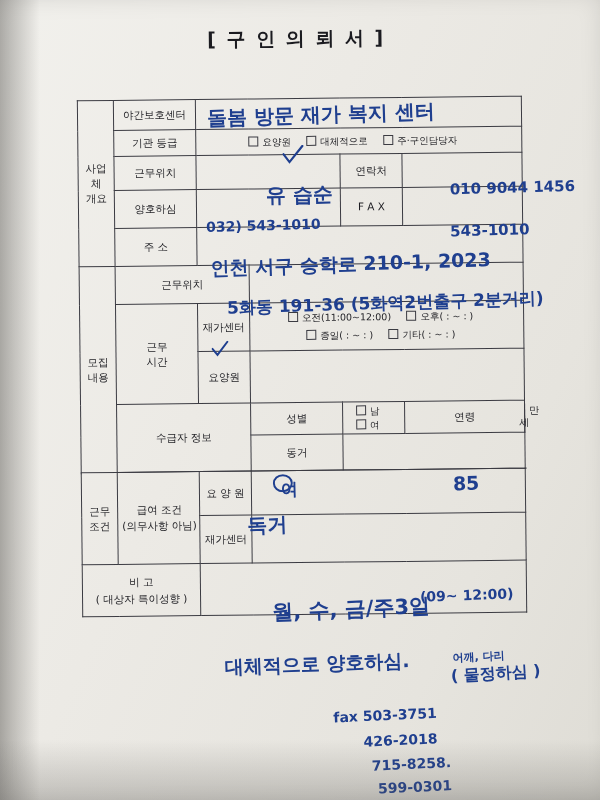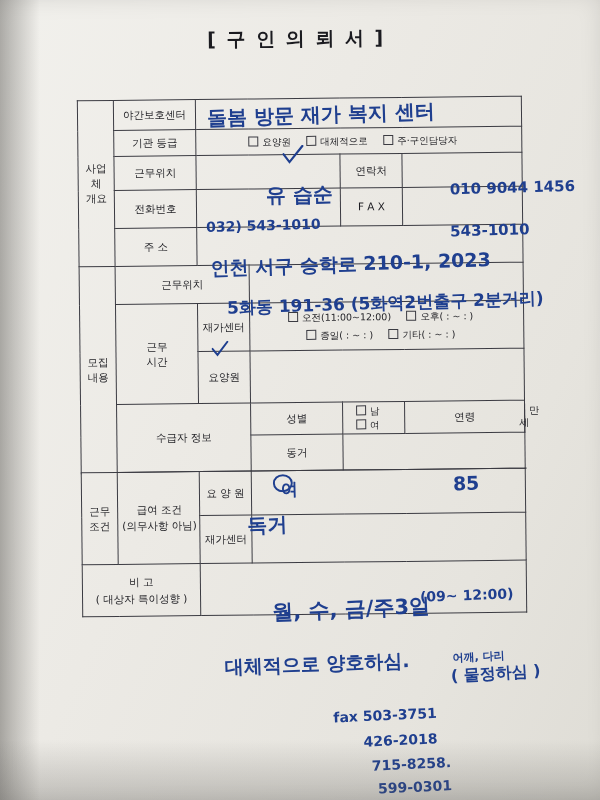--- a/index.html
+++ b/index.html
@@ -162,21 +162,21 @@
         </tr>
 
         <tr style="height:34px">
           <td class="lbl">근무위치</td>
           <td class="field" colspan="2"></td>
           <td class="lbl">연락처</td>
           <td class="field"></td>
         </tr>
 
         <tr style="height:38px">
-          <td class="lbl">전화번호</td>
+          <td class="lbl">양호하심</td>
           <td class="field" colspan="2"></td>
           <td class="lbl">F A X</td>
           <td class="field"></td>
         </tr>
 
         <tr style="height:38px">
           <td class="lbl">주   소</td>
           <td class="field" colspan="4"></td>
         </tr>
 

